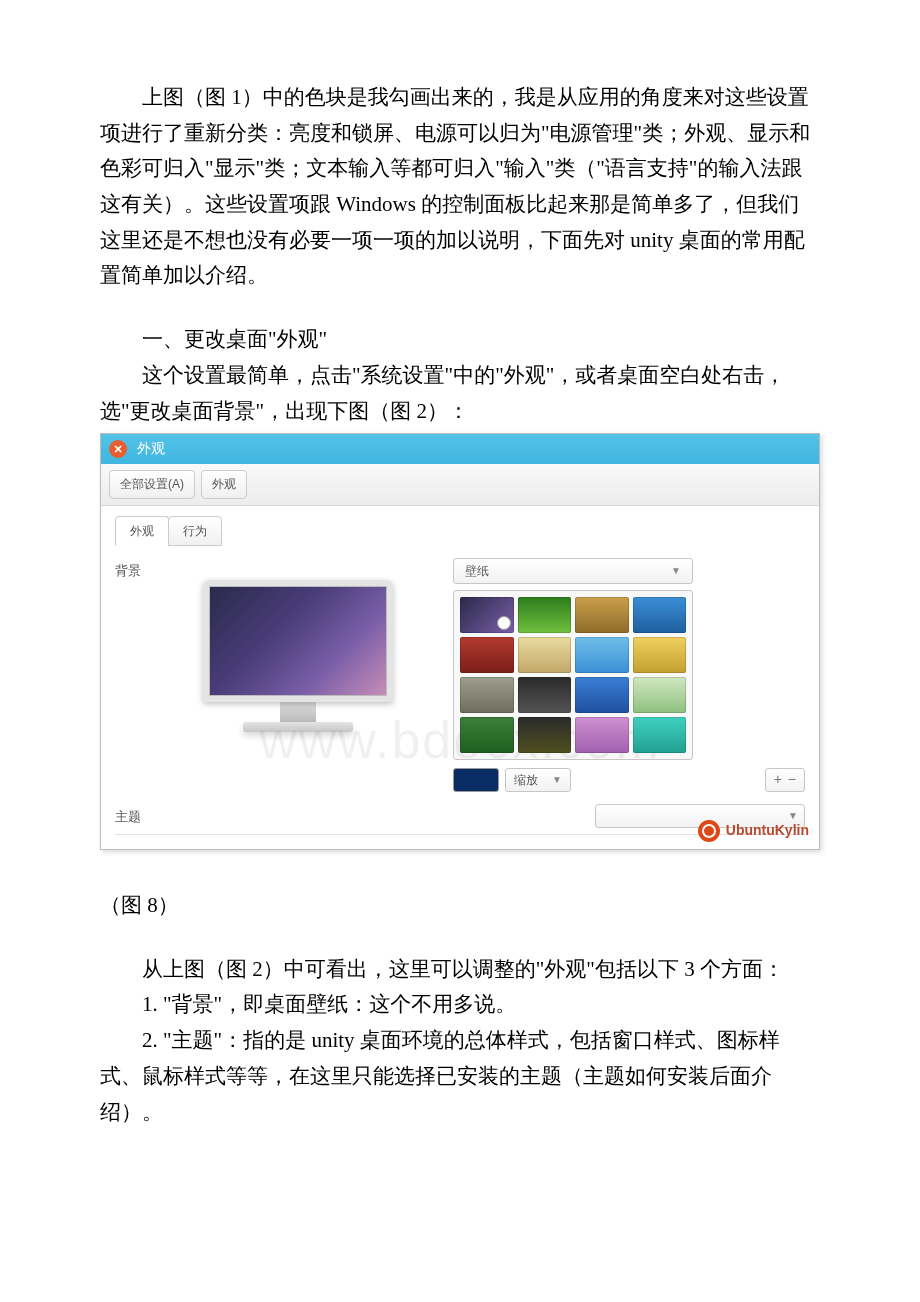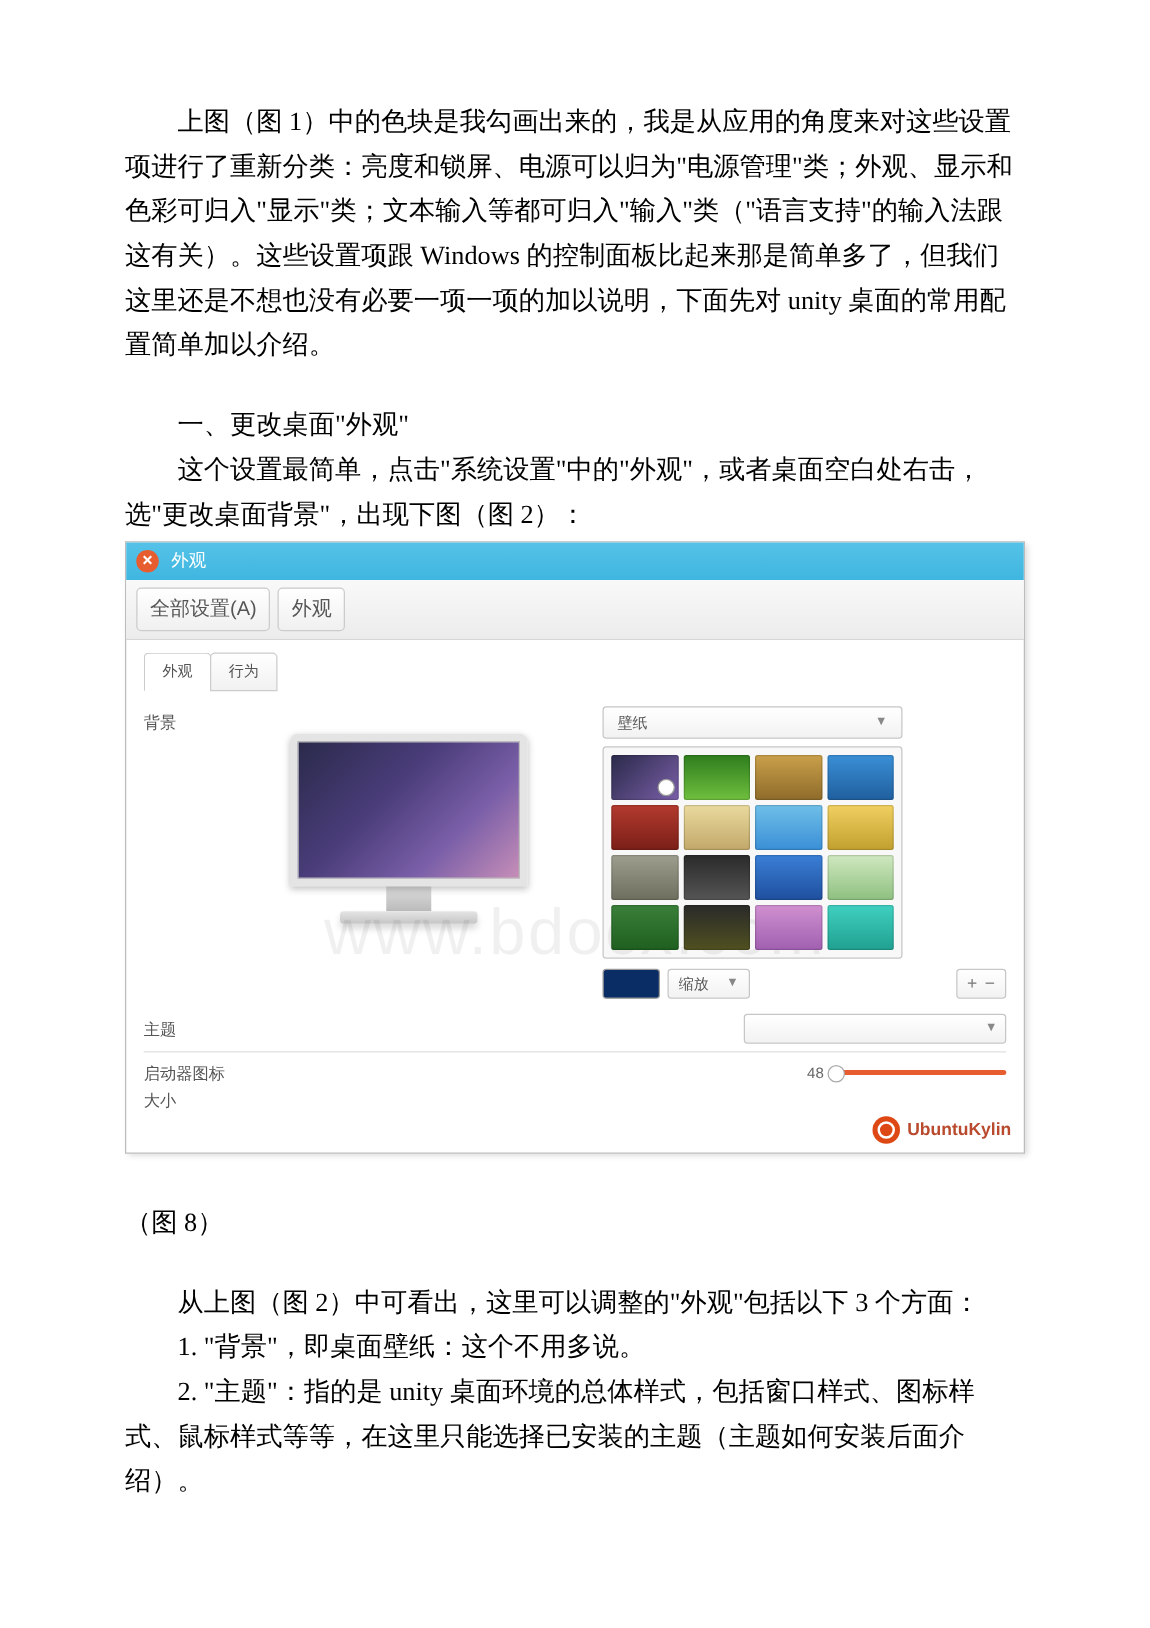--- a/index.html
+++ b/index.html
@@ -50,21 +50,21 @@
     border-bottom: 1px solid #d6d6d6;
     padding: 6px 8px;
     display: flex;
     gap: 6px;
   }
   .bc-btn {
     border: 1px solid #ccc;
     background: linear-gradient(#fff,#f0f0f0);
     border-radius: 4px;
     padding: 3px 10px;
-    font-size: 16px;
+    font-size: 12px;
   }
   .content-area {
     padding: 10px 14px 14px 14px;
     position: relative;
   }
   .tabs { display: flex; gap: 0; margin-bottom: 6px; }
   .tab {
     padding: 4px 14px;
     border: 1px solid #ccc;
     background: linear-gradient(#fff,#f1f1f1);
@@ -76,21 +76,21 @@
   .watermark {
     position: absolute;
     top: 190px; left: 0; right: 0;
     text-align: center;
     font-size: 52px;
     color: rgba(0,0,0,0.06);
     font-family: Arial, sans-serif;
     pointer-events: none;
     letter-spacing: 2px;
   }
-  .section-row { display: flex; align-items: flex-start; padding: 6px 0; border-bottom: 1px solid #e0e0e0; gap: 29px; }
+  .section-row { display: flex; align-items: flex-start; padding: 6px 0; border-bottom: 1px solid #e0e0e0; }
   .section-label { width: 48px; font-size: 13px; color: #555; padding-top: 2px;}
   .bg-row { display: flex; align-items: flex-start; gap: 20px; }
 
   
   .monitor-wrap { width: 270px; text-align: center; padding-top: 22px;}
   .monitor {
     width: 190px; height: 122px;
     border-radius: 6px 6px 0 0;
     background: linear-gradient(135deg,#2a2a4a,#4a3d7a 40%,#7a5fa8 70%,#c88fb8);
     border: 6px solid #e4e4e4;
@@ -273,27 +273,20 @@
       </div>
     </div>
 
     <div class="section-row">
       <div class="section-label">主题</div>
       <div class="theme-select">
         <span class="chev">▼</span>
       </div>
     </div>
 
-    <div class="section-row" style="border-bottom:none; padding-bottom:16px;">
-      <div style="font-size:13px;color:#555;">启动器图标大小</div>
-      <div class="slider-row">
-        <span class="slider-value">48</span>
-        <div class="slider-track"></div>
-      </div>
-    </div>
 
     <div class="ubuntu-badge">
       <div class="ubuntu-logo"></div>
       <span>UbuntuKylin</span>
     </div>
   </div>
 </div>
 
 <div class="spacer"></div>
 

